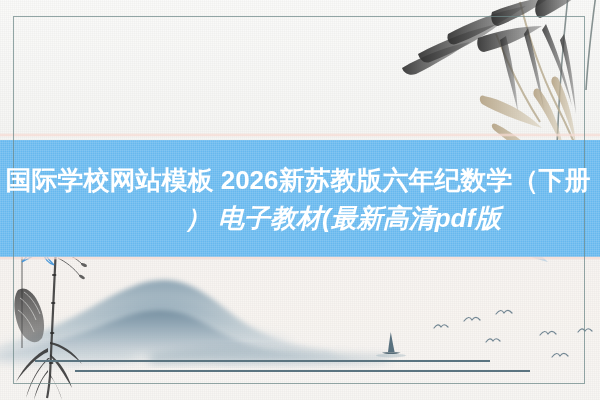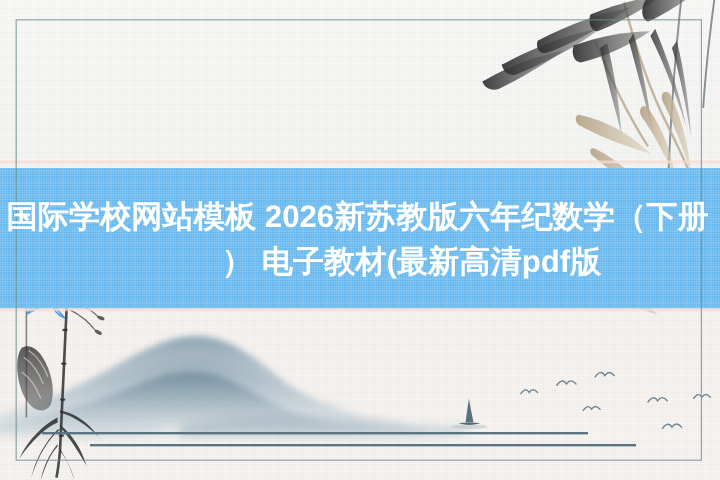--- a/index.html
+++ b/index.html
@@ -98,21 +98,21 @@
   .headline-line {
     color: #ffffff;
     font-weight: bold;
     font-size: 26px;
     line-height: 38px;
     letter-spacing: 0px;
     white-space: nowrap;
     text-align: center;
   }
   .headline-line.l1 { margin-left: -4px; }
-  .headline-line.l2 { margin-left: 86px; }
+  .headline-line.l2 { margin-left: 86px; font-style: italic; }
 
   
   .art {
     position: absolute;
     inset: 0;
     pointer-events: none;
   }
   .art svg { display: block; }
 
   .layer-mountains { position: absolute; left: 0; top: 250px; width: 600px; height: 130px; }

